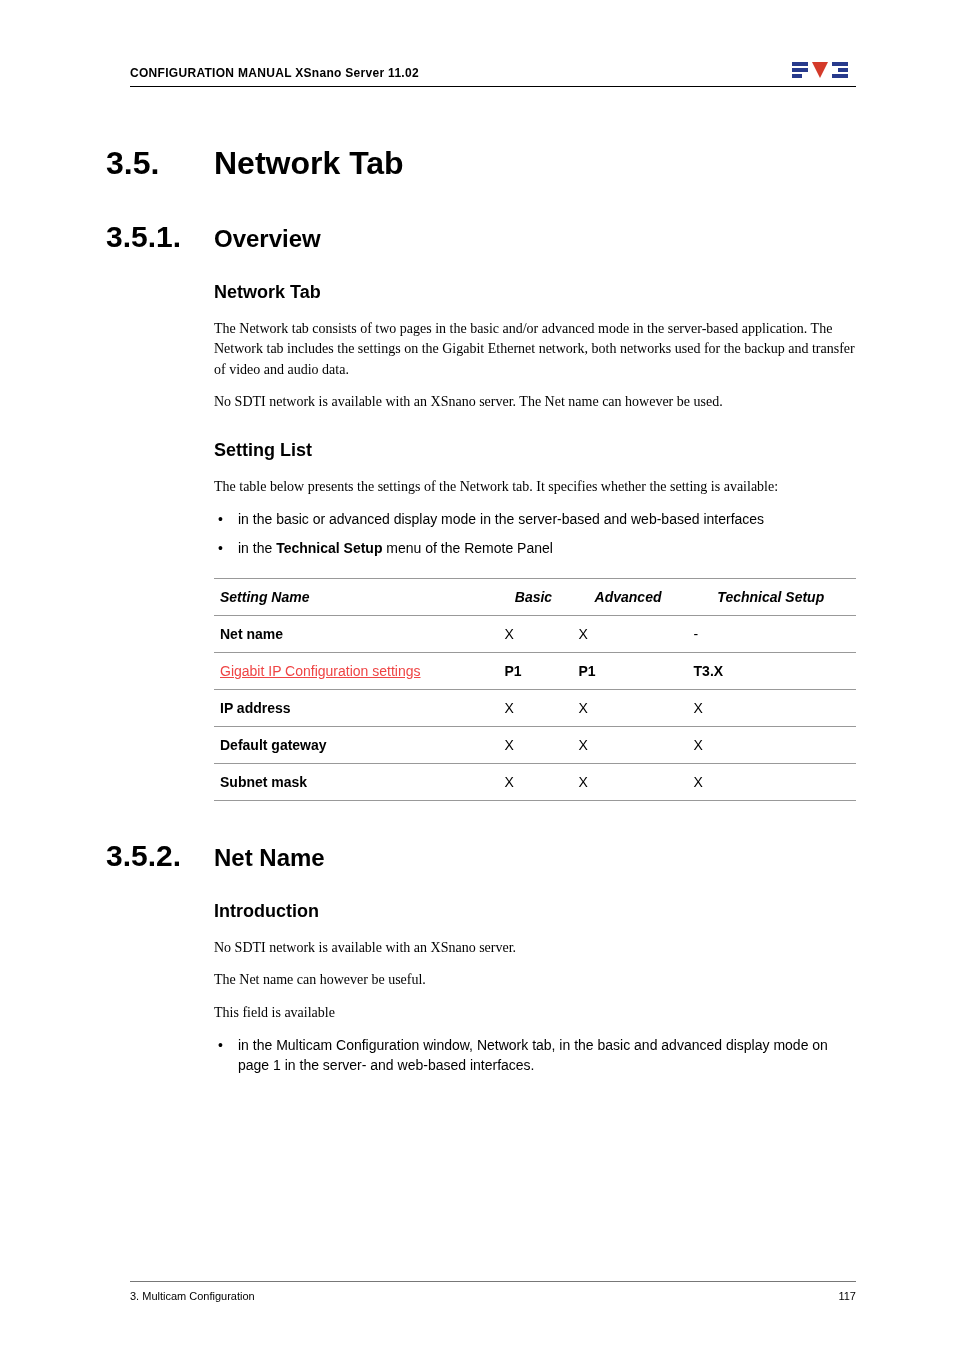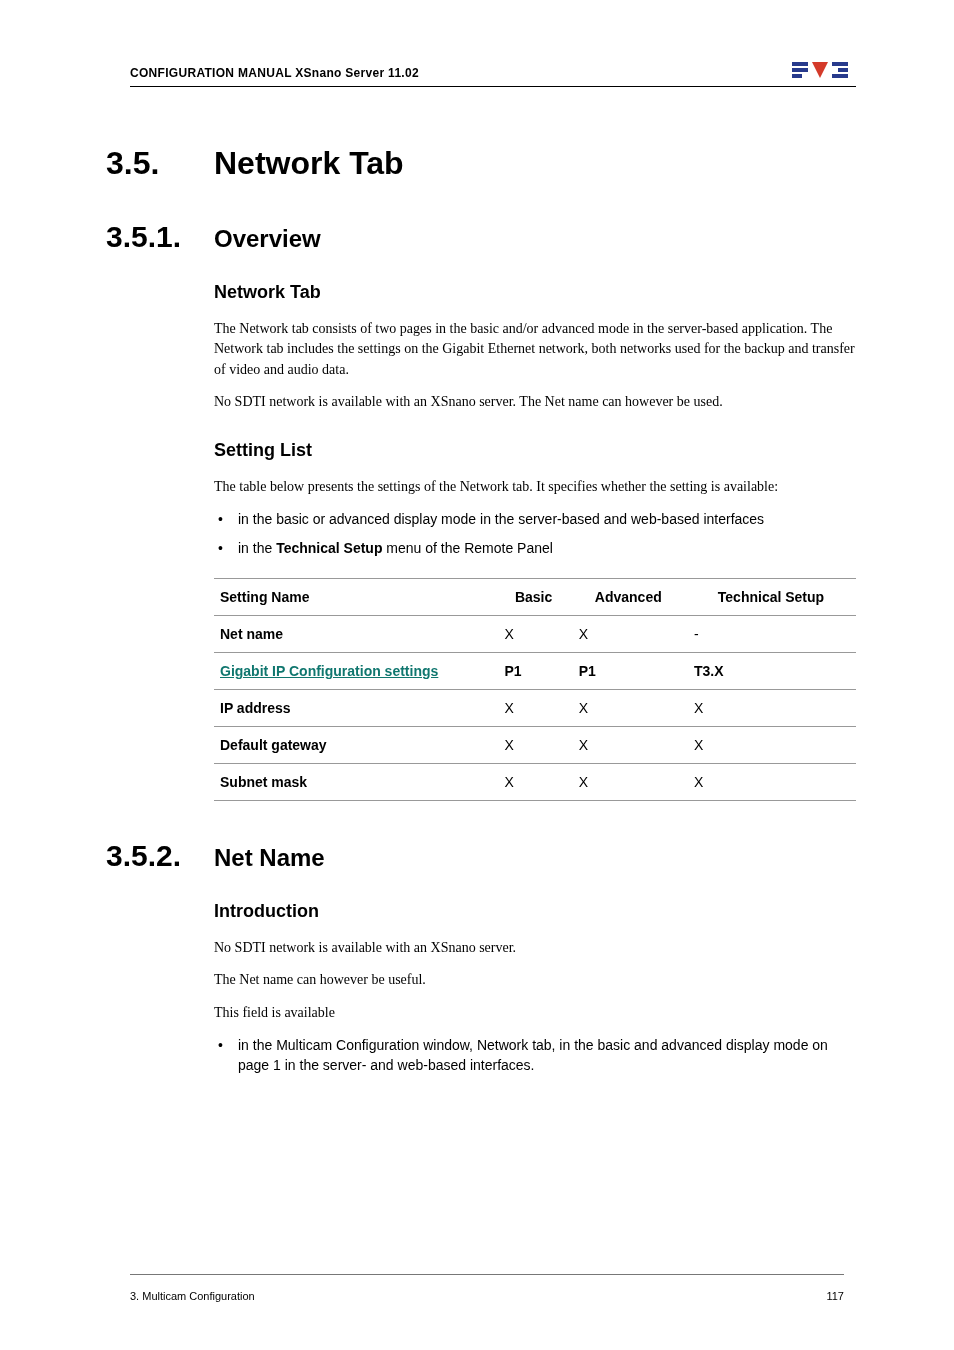--- a/index.html
+++ b/index.html
@@ -100,45 +100,46 @@
     margin-bottom: 10px;
   }
   th, td {
     border-top: 1px solid #999;
     border-bottom: 1px solid #999;
     font-size: 14px;
     padding: 10px 8px;
   }
   th {
     font-weight: bold;
+    font-style: italic;
   }
   th:first-child, td:first-child {
     text-align: left;
     width: 44%;
     padding-left: 6px;
   }
   td.rowhead {
     font-weight: bold;
   }
   .link {
-    color: #0f766e;
+    color: #ef4444;
     text-decoration: underline;
-    font-weight: bold;
+    font-weight: normal;
   }
   .strong { font-weight: bold; }
   .footer {
     position: absolute;
     bottom: 48px;
     left: 130px;
-    right: 110px;
+    right: 98px;
     display: flex;
     justify-content: space-between;
     font-size: 11px;
     border-top: 0.5px solid #777;
-    padding-top: 15px;
+    padding-top: 8px;
   }
 </style>
 </head>
 <body>
 
 <div class="page">
   <div class="header-row">
     <div class="header-text">CONFIGURATION MANUAL  XSnano Server 11.02</div>
     <div class="logo">
       <svg width="64" height="22" viewBox="0 0 64 22">

